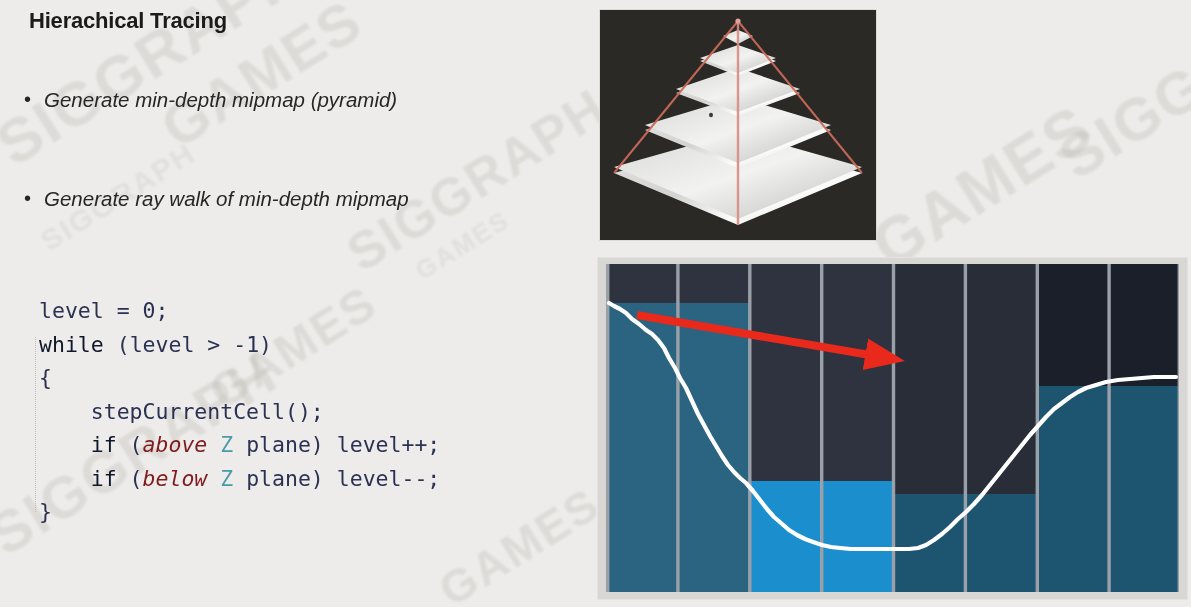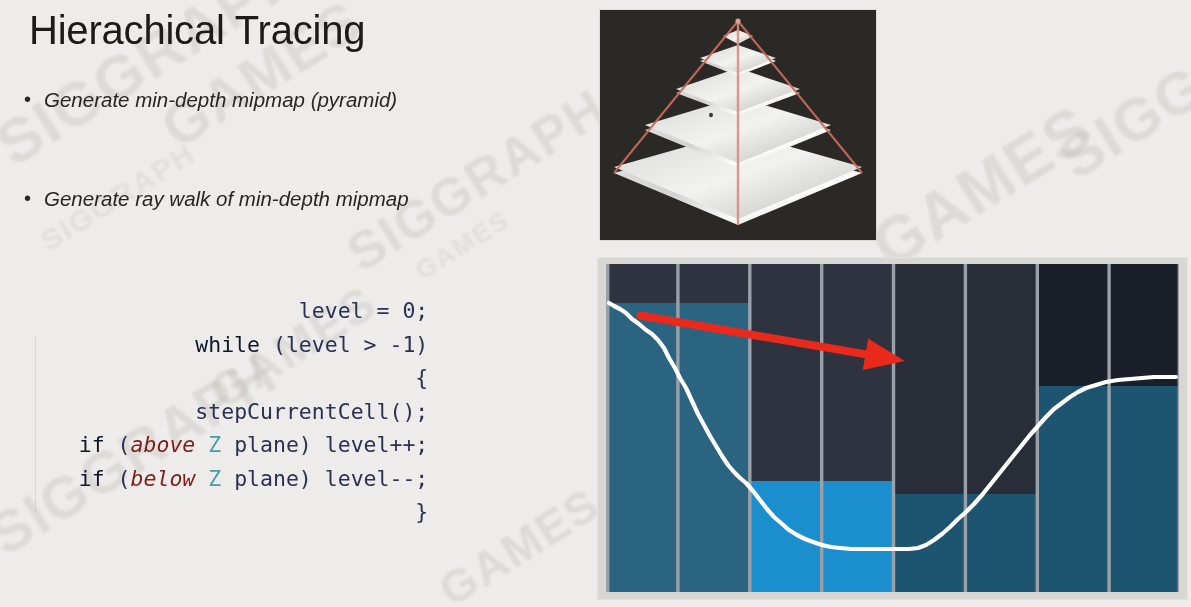--- a/index.html
+++ b/index.html
@@ -38,22 +38,22 @@
   .wm-f { left: 1040px; top: 40px;  font-size: 60px; transform: rotate(-32deg); }
   .wm-g { left: -30px;  top: 420px; font-size: 58px; transform: rotate(-32deg); }
   .wm-h { left: 430px;  top: 520px; font-size: 46px; transform: rotate(-32deg); }
   .wm-i { left: 30px;   top: 180px; font-size: 30px; transform: rotate(-32deg); opacity:.22;}
   .wm-j { left: 410px;  top: 230px; font-size: 26px; transform: rotate(-32deg); opacity:.22;}
 
   
   #title {
     position: absolute;
     left: 29px; top: 8px;
-    font-size: 40px;
-    font-weight: normal;
+    font-size: 22px;
+    font-weight: bold;
     color: #1b1b1b;
     letter-spacing: -0.2px;
   }
 
   
   .bullet {
     position: absolute;
     display: flex;
     align-items: flex-start;
     color: #262626;
@@ -67,27 +67,26 @@
     color: #262626;
     text-align: left;
   }
   .bullet .btext { line-height: 1.1; font-style: italic; }
   #bullet0 { left: 24px; top: 89px; }
   #bullet1 { left: 24px; top: 188px; }
 
   
   #code {
     position: absolute;
-    left: 27px; top: 294px;
+    left: 39px; top: 294px;
     font-family: "DejaVu Sans Mono", "Liberation Mono", monospace;
     font-size: 21.5px;
     line-height: 33.5px;
     white-space: pre;
     color: #2f3550;
-    text-align: right;
   }
   #code .line { position: relative; height: 33.5px; }
   .t-def  { color: #2b3152; }           
   .t-kw   { color: #0f172a; }           
   .t-em   { color: #7f1d1d; font-style: italic; }  
   .t-type { color: #4a9ba8; }
   
   #indent-guide {
     position: absolute;
     left: 35px; top: 337px;

